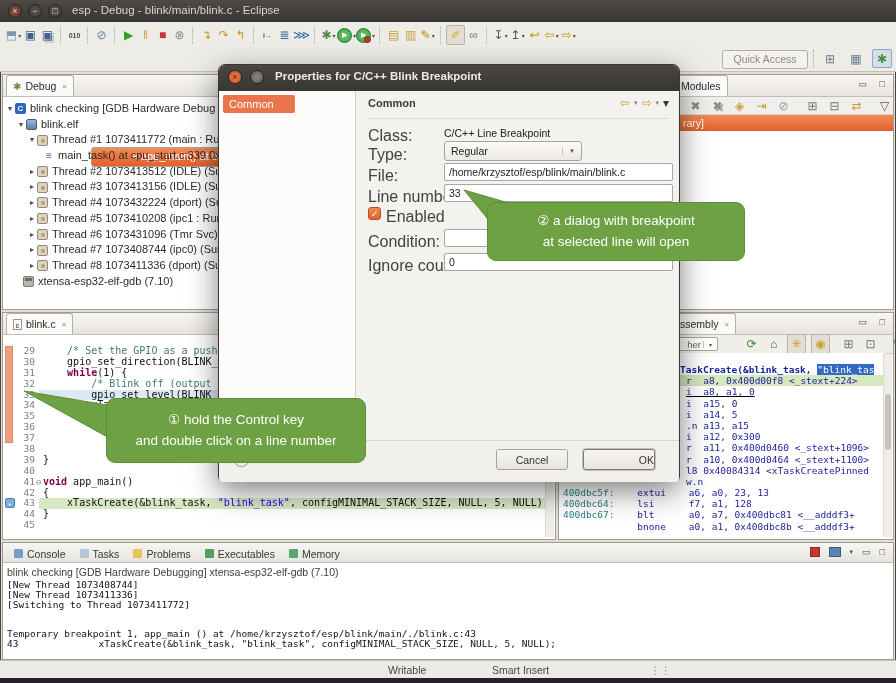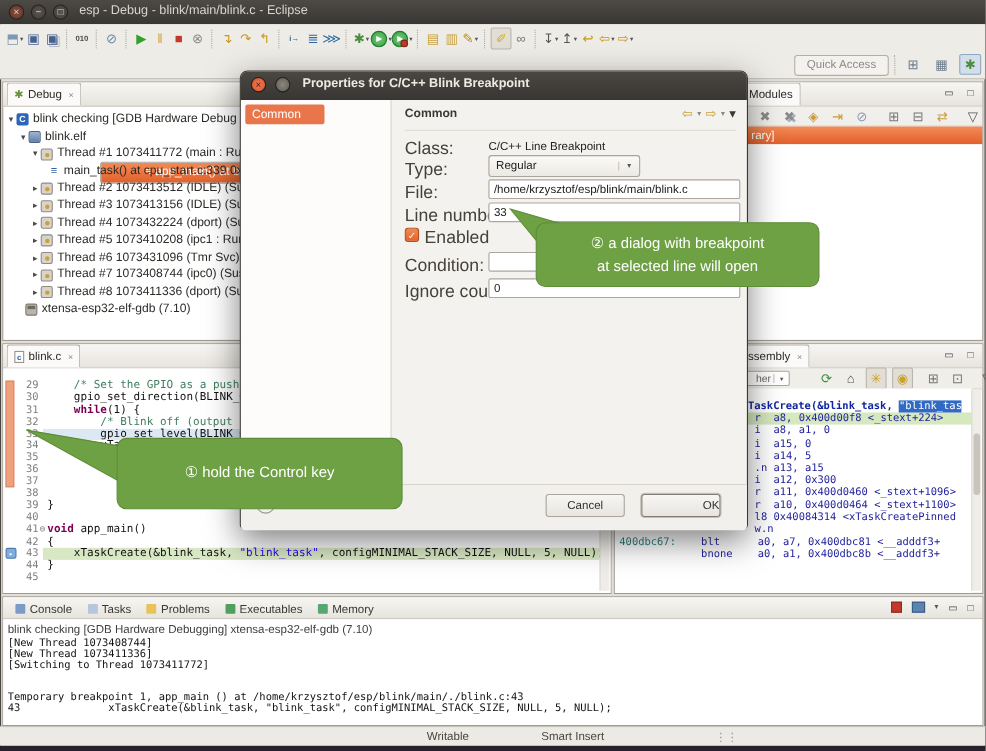--- a/index.html
+++ b/index.html
@@ -472,29 +472,31 @@
           </span>
           <span class="tgap" style="width: 2px;"></span>
           <span class="tbtn">
             <span class="g" style="color: rgb(85, 85, 85);">▽</span>
           </span>
         </div>
     </div>
     <div class="dis-content" id="dlines">
         <div class="disline" style="padding-left: 121px;"><span class="dsrc">TaskCreate(&amp;blink_task, </span><span class="dsel">"blink_tas</span></div>
         <div class="disline dgreen" style="padding-left: 127px;"><span class="ins">r  a8, 0x400d00f8 &lt;_stext+224&gt;</span></div>
-        <div class="disline" style="padding-left: 127px;"><span class="ins">i  a8, a1, 0</span></div>
+        <div class="disline" style="padding-left: 127px; text-decoration: underline;"><span class="ins">i  a8, a1, 0</span></div>
         <div class="disline" style="padding-left: 127px;"><span class="ins">i  a15, 0</span></div>
         <div class="disline" style="padding-left: 127px;"><span class="ins">i  a14, 5</span></div>
         <div class="disline" style="padding-left: 127px;"><span class="ins">.n a13, a15</span></div>
         <div class="disline" style="padding-left: 127px;"><span class="ins">i  a12, 0x300</span></div>
         <div class="disline" style="padding-left: 127px;"><span class="ins">r  a11, 0x400d0460 &lt;_stext+1096&gt;</span></div>
         <div class="disline" style="padding-left: 127px;"><span class="ins">r  a10, 0x400d0464 &lt;_stext+1100&gt;</span></div>
         <div class="disline" style="padding-left: 127px;"><span class="ins">l8 0x40084314 &lt;xTaskCreatePinned</span></div>
         <div class="disline" style="padding-left: 127px;"><span class="ins">w.n</span></div>
+        <div class="disline" style="padding-left: 4px;"><span class="addr">400dbc5f:</span><span class="ins">    extui    a6, a0, 23, 13</span></div>
+        <div class="disline" style="padding-left: 4px;"><span class="addr">400dbc64:</span><span class="ins">    lsi      f7, a1, 128</span></div>
         <div class="disline" style="padding-left: 4px;"><span class="addr">400dbc67:</span><span class="ins">    blt      a0, a7, 0x400dbc81 &lt;__adddf3+</span></div>
         <div class="disline" style="padding-left: 4px;"><span class="ins">             bnone    a0, a1, 0x400dbc8b &lt;__adddf3+</span></div>
       </div>
     <div class="vsb" style="top:41px;">
         <div class="th" style="top:40px;"></div>
       </div>
   </div>
 
   <div class="panel" id="console-panel">
     <div class="ctb"></div>
@@ -597,19 +599,20 @@
     </div>
   </div>
 
   <svg class="overlay" width="896" height="683" viewBox="0 0 896 683">
     <polygon points="24,391 142,411 122,445" fill="#6EA144" stroke="#5E8D38" stroke-width="1"></polygon>
     <polygon points="464,190 519,206 501,235" fill="#6EA144" stroke="#5E8D38" stroke-width="1"></polygon>
   </svg>
 
   <div class="bubble" id="callout1">
     <div>① hold the Control key</div>
+    <div>and double click on a line number</div>
   </div>
   <div class="bubble" id="callout2">
     <div>② a dialog with breakpoint</div>
     <div>at selected line will open</div>
   </div>
 
 </div>
 
 </body></html>

